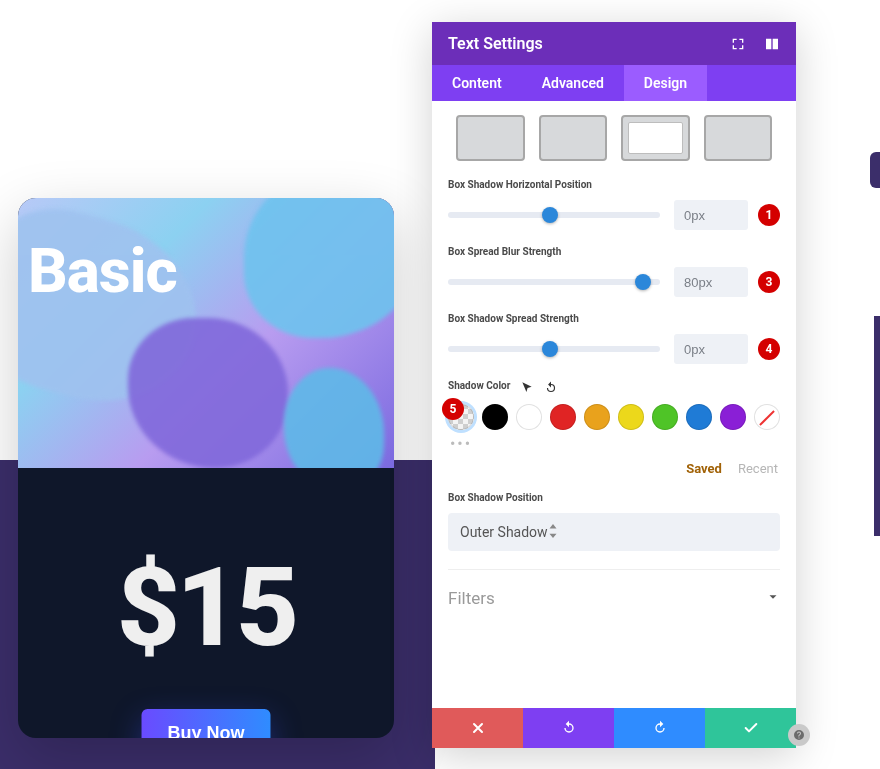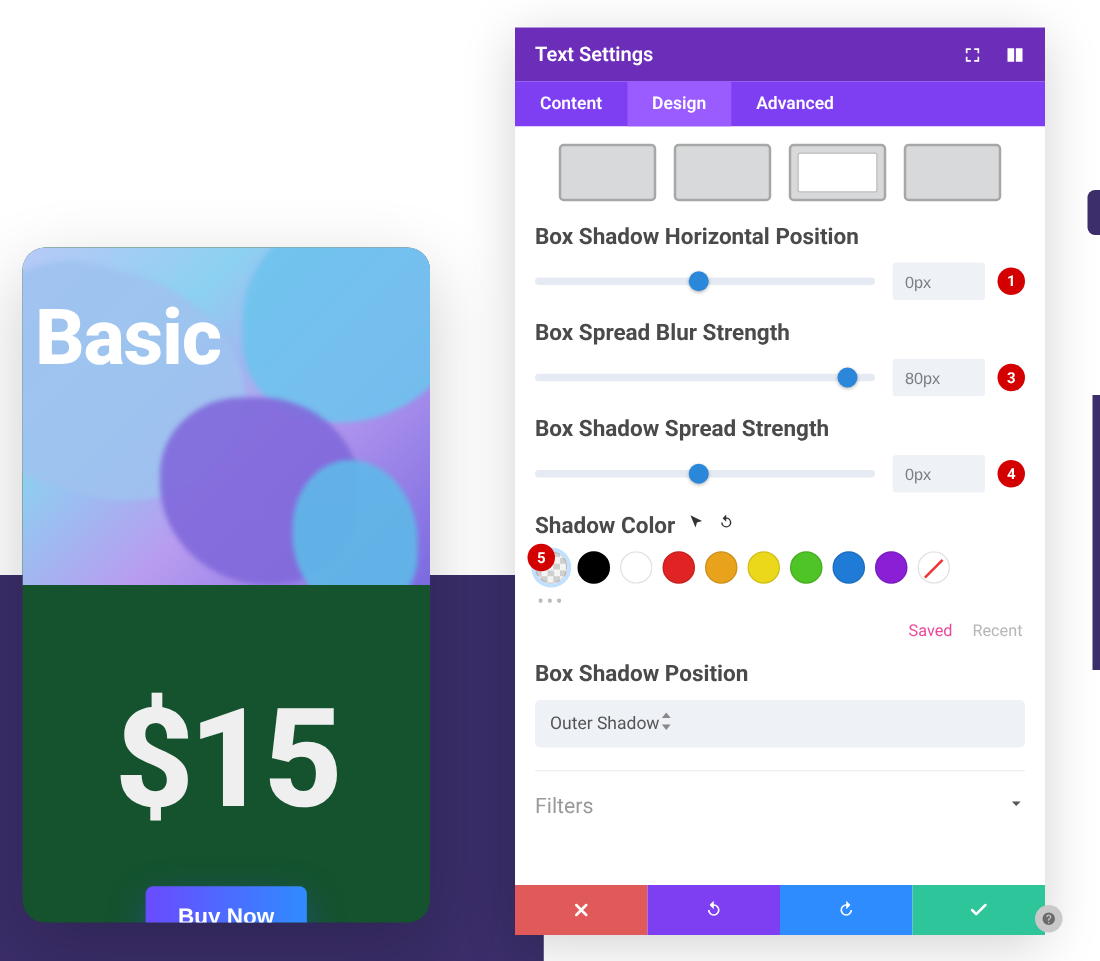--- a/index.html
+++ b/index.html
@@ -17,22 +17,22 @@
     position: absolute;
     left: 0; top: 0; width: 435px; height: 769px;
   }
   .canvas-bg-dark {
     position: absolute; left: 0; top: 460px; width: 435px; height: 309px;
     background: #3b2e6a;
   }
   .card {
     position: absolute;
     left: 18px; top: 198px;
-    width: 326px; height: 540px;
-    background: #14532d;
+    width: 376px; height: 540px;
+    background: #0f172a;
     border-radius: 18px;
     box-shadow: 0 20px 60px rgba(0,0,0,0.20);
     overflow: hidden;
   }
   .card-hero {
     position: relative;
     height: 270px;
     background: linear-gradient(135deg, #b8c9f7 0%, #8cd1f1 30%, #b89cf0 60%, #7b6ae0 100%);
     overflow: hidden;
   }
@@ -62,22 +62,22 @@
   .buy-wrap { position:absolute; bottom:0; left:0; right:0; height:0; }
   .price {
     position:absolute; left:0; right:0; top:345px;
     text-align:center; font-size:110px; font-weight:800;
     color:#efefef; letter-spacing:-4px;
   }
 
   
   .panel {
     position: absolute;
-    left: 412px; top: 22px;
-    width: 424px; height: 726px;
+    left: 432px; top: 22px;
+    width: 364px; height: 726px;
     box-shadow: 0 8px 40px rgba(0,0,0,0.18);
     background: #fff;
     display:flex; flex-direction:column;
   }
   .panel-header {
     background:#6c2eb9; color:#fff;
     display:flex; align-items:center; justify-content:space-between;
     padding: 12px 16px;
     font-weight:600; font-size:16px;
   }
@@ -100,21 +100,21 @@
   .preset {
     width:78px; height:46px; border:2px solid #a7a7a7; border-radius:4px; background:#d7d9db;
     position:relative;
   }
   .preset.inner::after{
     content:""; position:absolute; inset:5px; border:1px solid #bdbdbd; border-radius:2px; background:#fff;
   }
 
   .field { margin-bottom:16px; }
   .field-row { display:flex; align-items:center; }
-  .field-label { font-size:18px; font-weight:700; color:#4a4a4a; margin-bottom:10px; }
+  .field-label { font-size:10px; font-weight:700; color:#4a4a4a; margin-bottom:10px; }
   .slider {
     flex:1; height:6px; background:#e6eaf2; border-radius:3px;
     position:relative; margin-right:14px;
   }
   .slider .thumb {
     position:absolute; top:50%; width:16px; height:16px; border-radius:50%;
     background:#2b87da; transform:translate(-50%,-50%);
     box-shadow:0 1px 3px rgba(0,0,0,0.3);
   }
   .val-input {
@@ -150,21 +150,21 @@
   }
   .swatch-dots { width:26px; text-align:center; color:#bbb; font-size:16px; letter-spacing:2px; margin-top:4px;}
   .marker-abs {
     position:absolute; left:-6px; top:-6px;
     width:22px; height:22px; border-radius:50%; background:#d40000;
     color:#fff; font-size:12px; font-weight:700; display:flex; align-items:center; justify-content:center;
     z-index:2;
   }
 
   .saved-row { display:flex; justify-content:flex-end; gap:16px; font-size:13px; margin:8px 2px 14px 0;}
-  .saved { color:#ec4899; font-weight:400;}
+  .saved { color:#a16207; font-weight:700;}
   .recent { color:#b6b6b6; }
 
   .select-field { margin-bottom:18px; }
   .select-box {
     height:38px; background:#eef1f6; border-radius:4px;
     display:flex; align-items:center; justify-content:flex-start;
     padding:0 12px; font-size:14px; color:#555;
   }
   .select-caret svg{width:10px;height:14px;fill:#888;}
 
@@ -228,22 +228,22 @@
             <path d="M4 4h6v2H6v4H4V4zm10 0h6v6h-2V6h-4V4zM4 14h2v4h4v2H4v-6zm14 0h2v6h-6v-2h4v-4z"></path>
           </svg></span>
       <span class="hicon"><svg viewBox="0 0 24 24">
             <path d="M3 4h8v16H3V4zm10 0h8v16h-8V4z"></path>
           </svg></span>
     </span>
   </div>
 
   <div class="tabs">
     <div class="tab">Content</div>
+    <div class="tab">Advanced</div>
     <div class="tab active">Design</div>
-    <div class="tab">Advanced</div>
   </div>
 
   <div class="panel-body">
     <div class="presets">
       <div class="preset"></div>
       <div class="preset"></div>
       <div class="preset inner"></div>
       <div class="preset"></div>
     </div>
 

